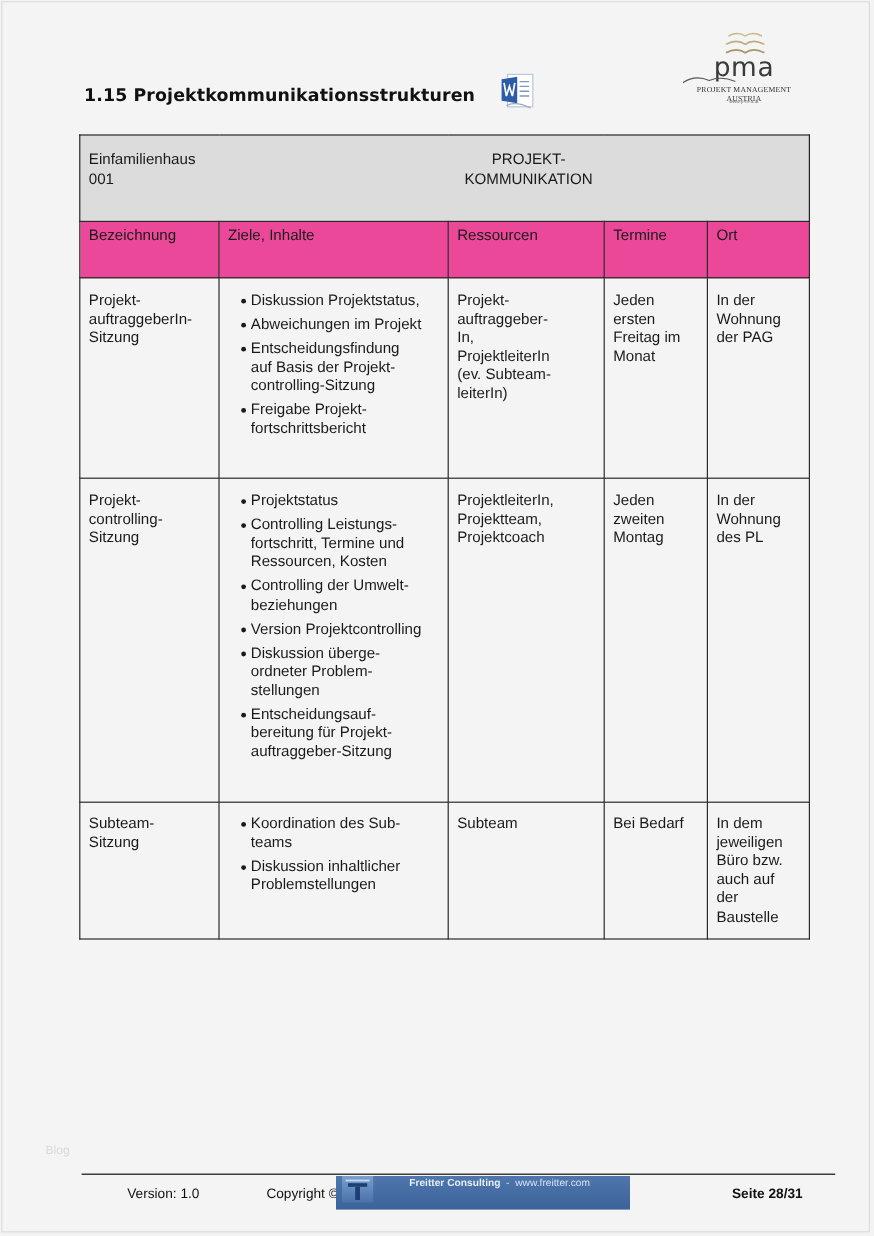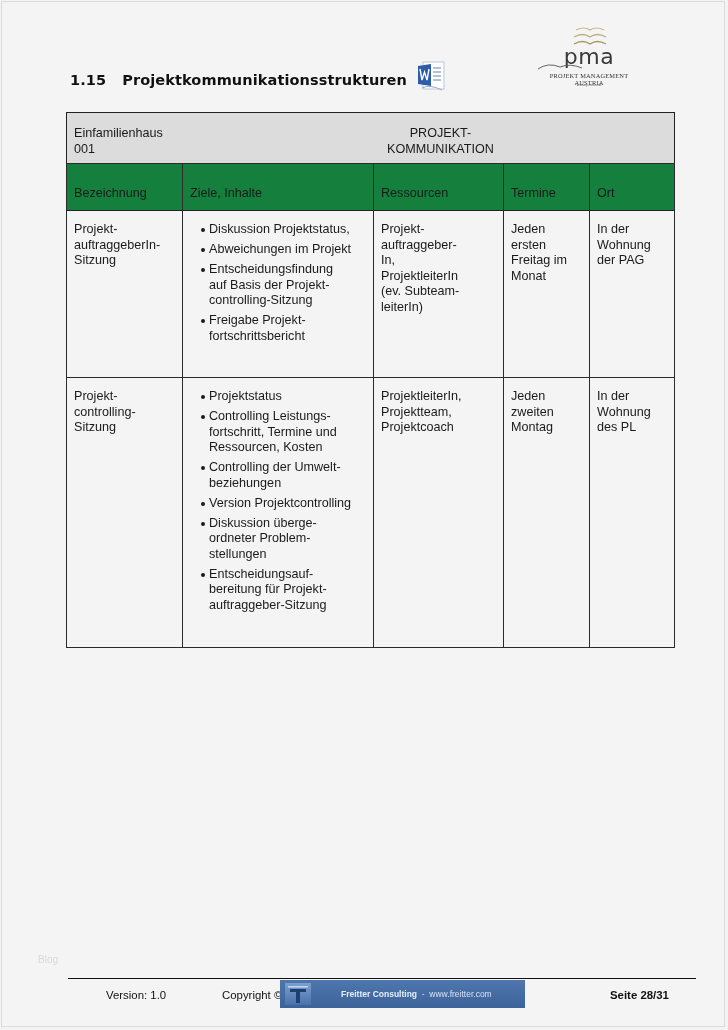--- a/index.html
+++ b/index.html
@@ -9,28 +9,28 @@
     .page-frame {
       position: absolute; left: 1px; top: 1px; width: 724px; height: 1026px;
       border: 1px solid #dcdcdc; background: #f4f4f4;
     }
 
     .section-title {
       position: absolute; left: 70px; top: 72px;
       font-family: "DejaVu Sans", sans-serif; font-weight: bold; font-size: 14.5px;
       color: #111; letter-spacing: 0.1px;
     }
-    .section-title .num { margin-right: 16px; }
+    .section-title .num { margin-right: 5px; }
 
     .word-icon {
       position: absolute; left: 416px; top: 60px; width: 30px; height: 32px;
     }
 
     .pma-logo {
-      position: absolute; left: 536px; top: 26px; width: 106px; height: 66px;
+      position: absolute; left: 567px; top: 26px; width: 106px; height: 66px;
       text-align: center;
     }
     .pma-logo .birds { position: absolute; left: 36px; top: 0; width: 36px; height: 22px; }
     .pma-logo .pma-word {
       position: absolute; left: 0; right: 0; top: 18px;
       font-family: "DejaVu Sans", sans-serif; font-size: 22px; color: #3a3a3a; letter-spacing: 0.5px;
     }
     .pma-logo .swoosh { position: absolute; left: 2px; top: 36px; width: 44px; height: 8px; }
     .pma-logo .tagline {
       position: absolute; left: 0; right: 0; top: 46px;
@@ -43,29 +43,29 @@
 
     table.comm {
       position: absolute; left: 66px; top: 112px; width: 608px;
       border-collapse: collapse; table-layout: fixed;
       font-size: 12.6px; line-height: 15.6px;
     }
     table.comm td {
       border: 1px solid #2b2b2b; vertical-align: top; padding: 6px 7px 0 7px;
     }
     table.comm tr.title-row td {
-      background: #dcdcdc; height: 51px; padding-top: 13px;
+      background: #dcdcdc; height: 72px; padding-top: 13px;
       border-top: 1.5px solid #222; border-left: 1.5px solid #222; border-right: 1.5px solid #222;
     }
     .title-left { position: relative; }
     .title-center {
       position: absolute; left: 0; right: 0; top: 0; text-align: center; padding-left: 140px;
     }
     table.comm tr.head-row td {
-      background: #15803d; height: 47px; padding-top: 22px; border-bottom: 1.5px solid #222;
+      background: #ec4899; height: 47px; padding-top: 4px; border-bottom: 1.5px solid #222;
     }
     table.comm tr.body-row td { background: #f4f4f4; padding-top: 11px; }
     table.comm tr.r1 td { height: 167px; }
     table.comm tr.r2 td { height: 270px; }
     table.comm tr.r3 td { height: 114px; padding-top: 10px; }
     table.comm tr.body-row td.col-ziele { padding-left: 18px; padding-right: 20px; }
 
     ul.items { list-style: none; }
     ul.items li {
       position: relative; padding-left: 8px; margin-bottom: 4.4px;
@@ -83,21 +83,21 @@
     }
     .footer-version {
       position: absolute; left: 70px; top: 989px; font-size: 11.4px; color: #111; margin-left: 36px;
     }
     .footer-copyright {
       position: absolute; left: 186px; top: 989px; font-size: 11.4px; color: #111; margin-left: 36px;
     }
     .footer-banner {
       position: absolute; left: 280px; top: 980px; width: 245px; height: 28px;
       background: linear-gradient(#4f77ad, #3c6399);
-      display: flex; align-items: center;
+      display: flex; 
     }
     .footer-banner .banner-logo {
       width: 26px; height: 22px; margin-left: 5px;
       background: linear-gradient(#7a9fd0, #4a72aa); position: relative;
     }
     .footer-banner .banner-text {
       margin-left: 30px; font-size: 8.5px; color: #d6e2f3; white-space: nowrap;
     }
     .footer-banner .banner-text b { font-weight: bold; color: #e6eef9; }
     .footer-page {
@@ -214,20 +214,38 @@
 Projektteam,
 Projektcoach</td>
     <td class="ml">Jeden
 zweiten
 Montag</td>
     <td class="ml">In der
 Wohnung
 des PL</td>
   </tr>
 
+  <tr class="body-row r3">
+    <td class="ml">Subteam-
+Sitzung</td>
+    <td class="col-ziele">
+      <ul class="items">
+        <li>Koordination des Sub-teams</li>
+        <li>Diskussion inhaltlicher Problemstellungen</li>
+      </ul>
+    </td>
+    <td class="ml">Subteam</td>
+    <td class="ml">Bei Bedarf</td>
+    <td class="ml">In dem
+jeweiligen
+Büro bzw.
+auch auf
+der
+Baustelle</td>
+  </tr>
 </tbody>
   </table>
 
 <div class="footer-blog">Blog</div>
 <div class="footer-rule"></div>
 <div class="footer-version">Version: 1.0</div>
 <div class="footer-copyright">Copyright © by</div>
 <div class="footer-banner">
   <div class="banner-logo">
     <svg width="26" height="22" viewBox="0 0 26 22">

